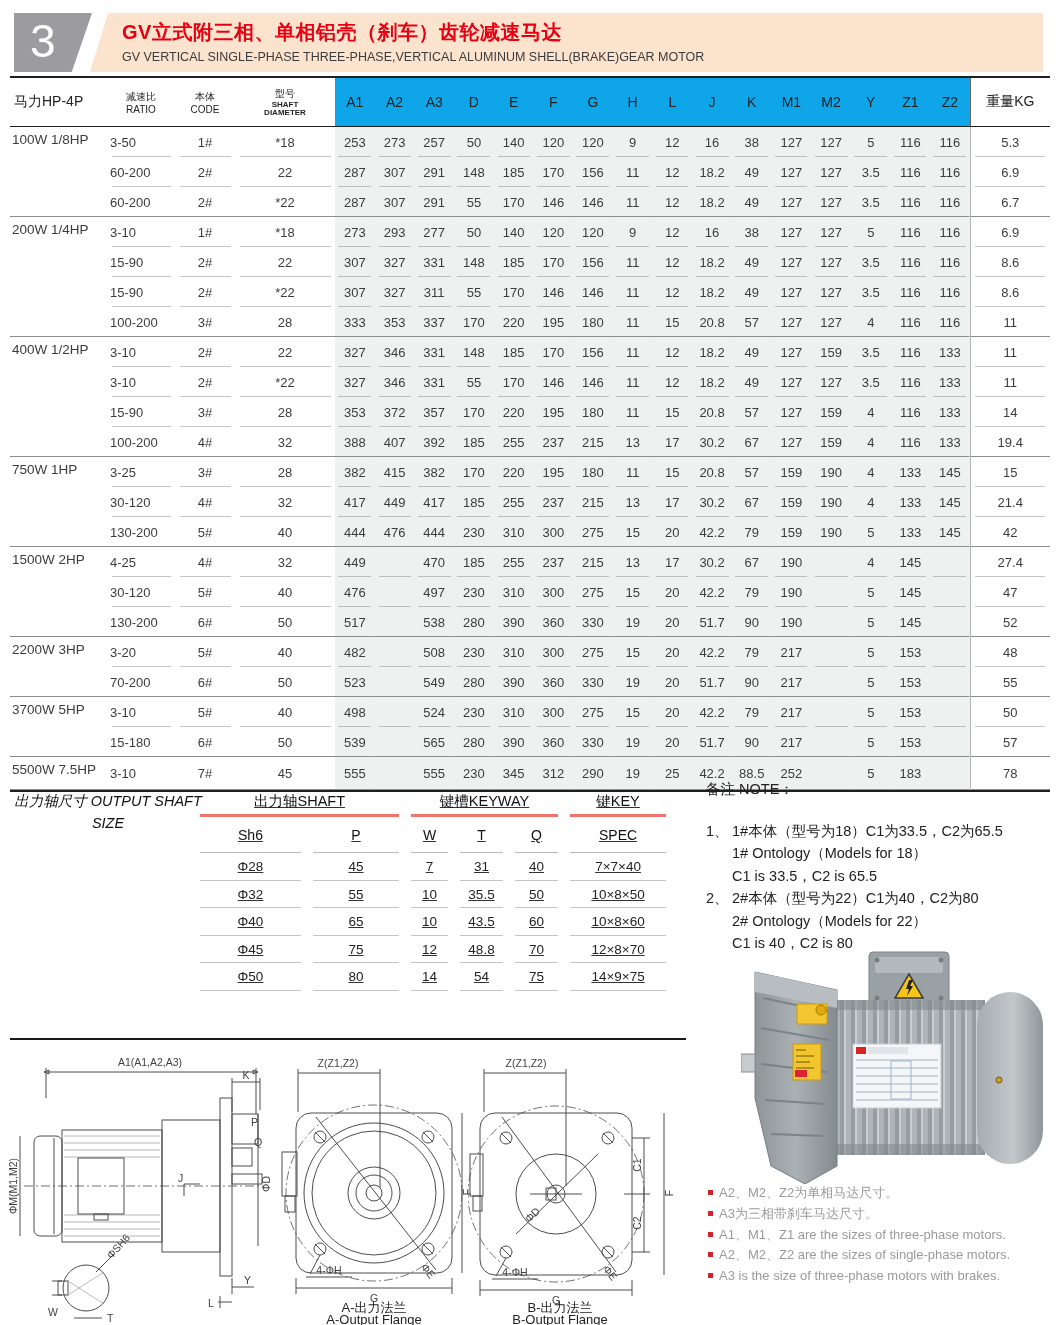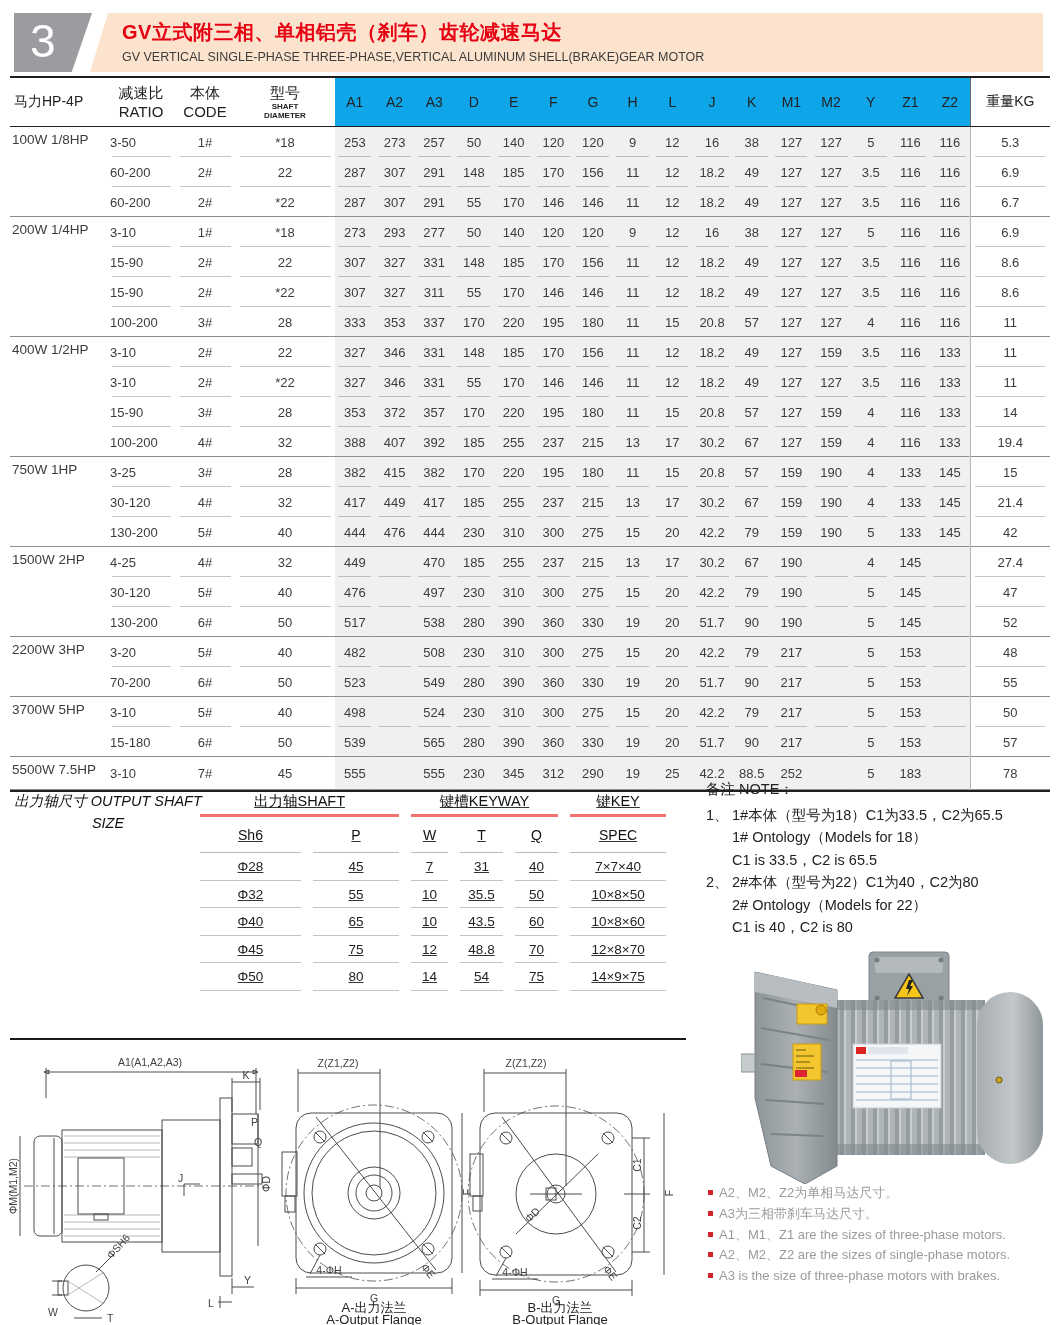--- a/index.html
+++ b/index.html
@@ -19,21 +19,21 @@
 
   
   .mt-wrap{position:absolute;left:10px;top:76px;width:1040px;}
   table.mt{border-collapse:collapse;table-layout:fixed;width:1040px;
            border-top:2px solid #1f1f1f;border-bottom:2px solid #1f1f1f;}
   .mt col.c-power{width:97px}.mt col.c-ratio{width:68px}.mt col.c-code{width:60px}
   .mt col.c-shaft{width:100px}.mt col.c-dim{width:39.7px}.mt col.c-weight{width:80px}
   .mt th{font-weight:normal;font-size:14px;color:#222;border-bottom:1px solid #1f1f1f;
          padding:2px 0;height:44px;vertical-align:middle;}
   .mt th.dim{background:#0ea5e9;}
-  .mt th .sub{font-size:15px;}
+  .mt th .sub{font-size:10px;}
   .mt th .tiny{font-size:8px;font-weight:bold;line-height:1.05;}
   .mt th.power{text-align:left;padding-left:4px;}
   .mt th.weight{border-left:1px solid #666;}
   .mt td{height:28px;font-size:13px;text-align:center;color:#3c3c3c;
          background:linear-gradient(#c6c6c6,#c6c6c6) bottom center/calc(100% - 9px) 1px no-repeat;}
   .mt td.dim{background:linear-gradient(#bdbdbd,#bdbdbd) bottom center/calc(100% - 7px) 1px no-repeat,
              linear-gradient(#eff0f0,#eff0f0);}
   .mt td.weight{border-left:1px solid #b5b5b5;}
   .mt td.ratio{text-align:left;padding-left:3px;}
   .mt td.power{text-align:left;vertical-align:top;padding:5px 0 0 2px;font-size:13.5px;
@@ -54,21 +54,21 @@
   .st th{font-weight:normal;color:#111;}
   .st tr.grp th{font-size:14.5px;height:30px;
       background:linear-gradient(#f2736d,#f2736d) bottom center/calc(100% - 12px) 3px no-repeat;}
   .st tr.colh th{font-size:14px;height:34px;
       background:linear-gradient(#b9b9b9,#b9b9b9) bottom center/calc(100% - 12px) 1px no-repeat;}
   .st td{height:25.5px;font-size:13.5px;text-align:center;color:#222;
       background:linear-gradient(#c3c3c3,#c3c3c3) bottom center/calc(100% - 12px) 1px no-repeat;}
 
   
   .notes{position:absolute;left:706px;top:780px;width:348px;font-size:14.5px;color:#222;}
-  .notes .nt{margin-bottom:5px;}
+  .notes .nt{margin-bottom:21px;}
   .note-item{display:flex;line-height:1.55;}
   .note-item .num{flex:0 0 26px;}
   .note-item .lines div{line-height:1.55;}
 
   
   .bullets{position:absolute;left:708px;top:1183px;width:348px;}
   .bullet{display:flex;align-items:flex-start;line-height:1.6;font-size:13px;color:#9a9a9a;}
   .bullet .sq{flex:0 0 5px;width:5px;height:5px;background:#d2232a;margin:7px 6px 0 0;}
 
   

